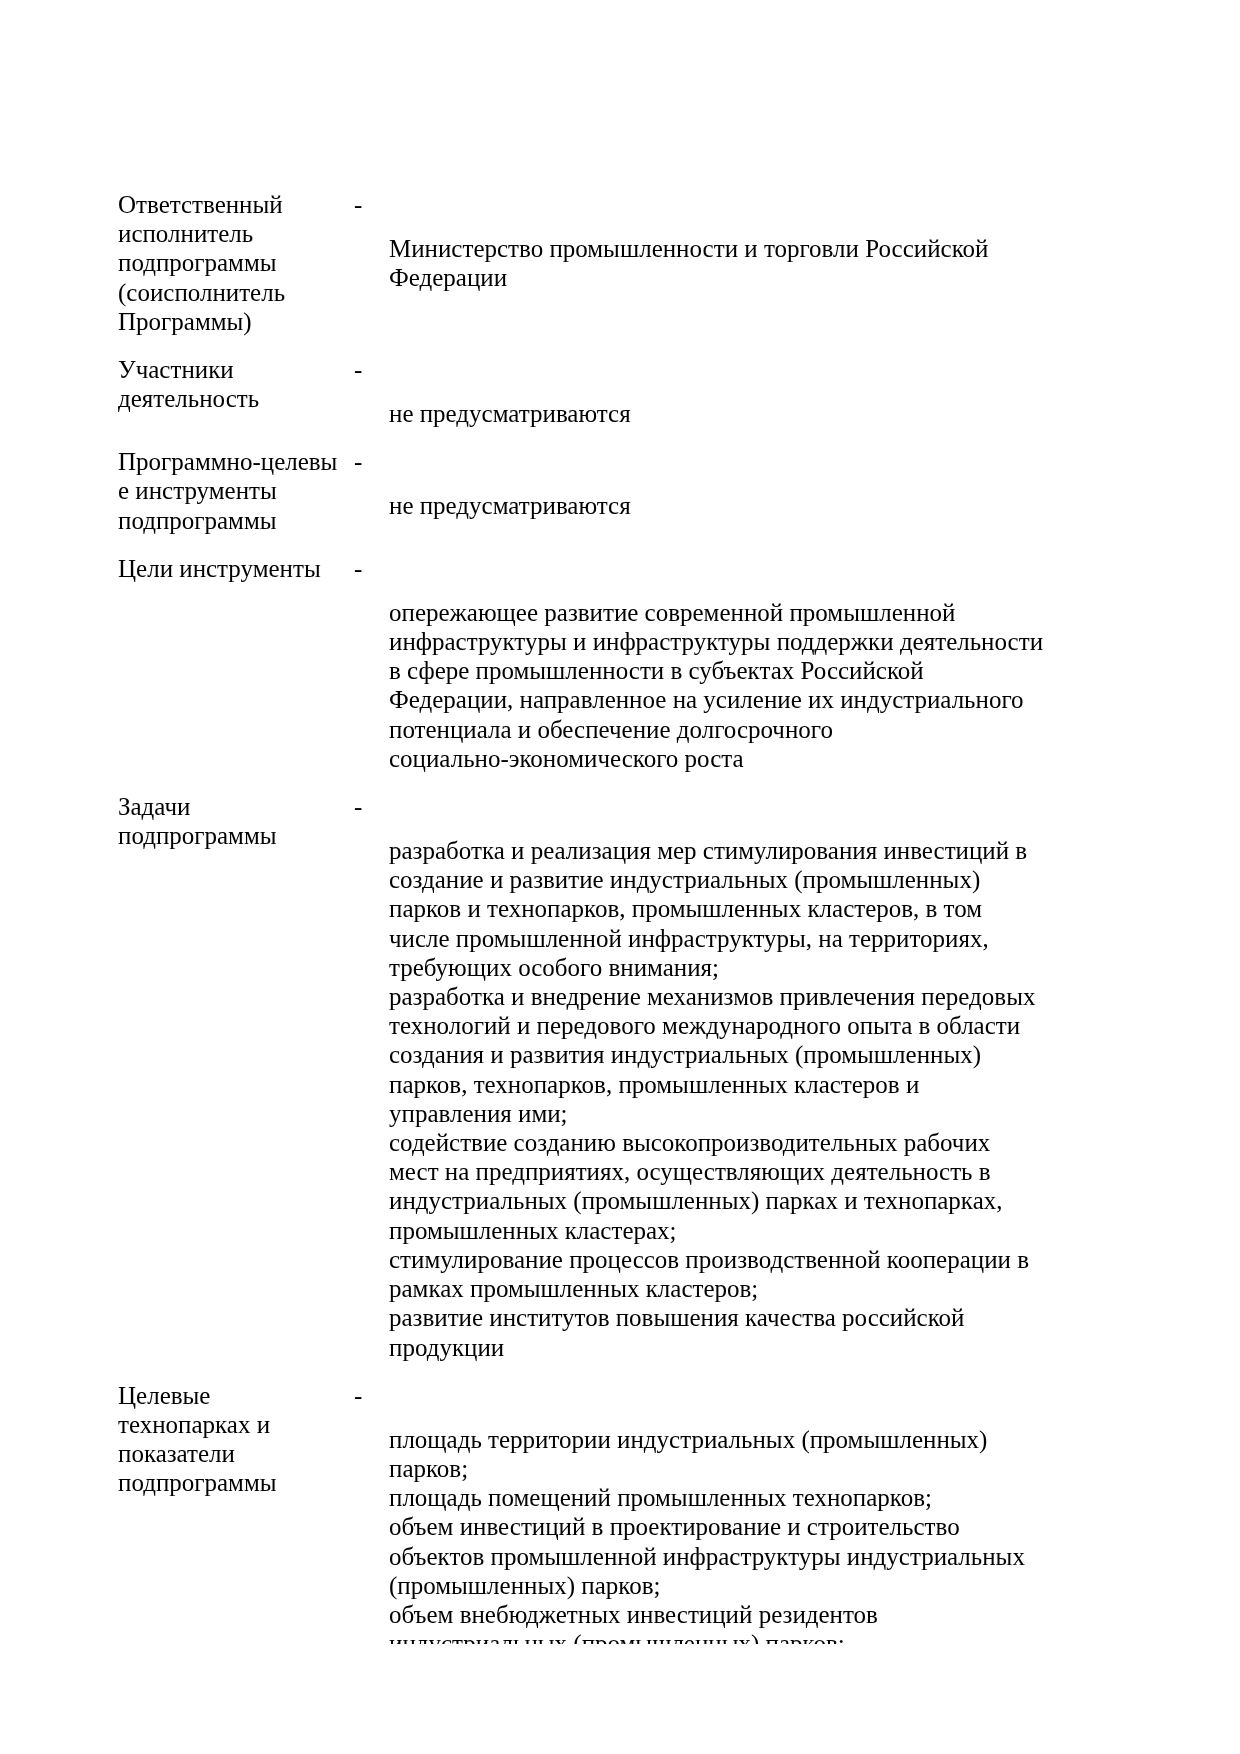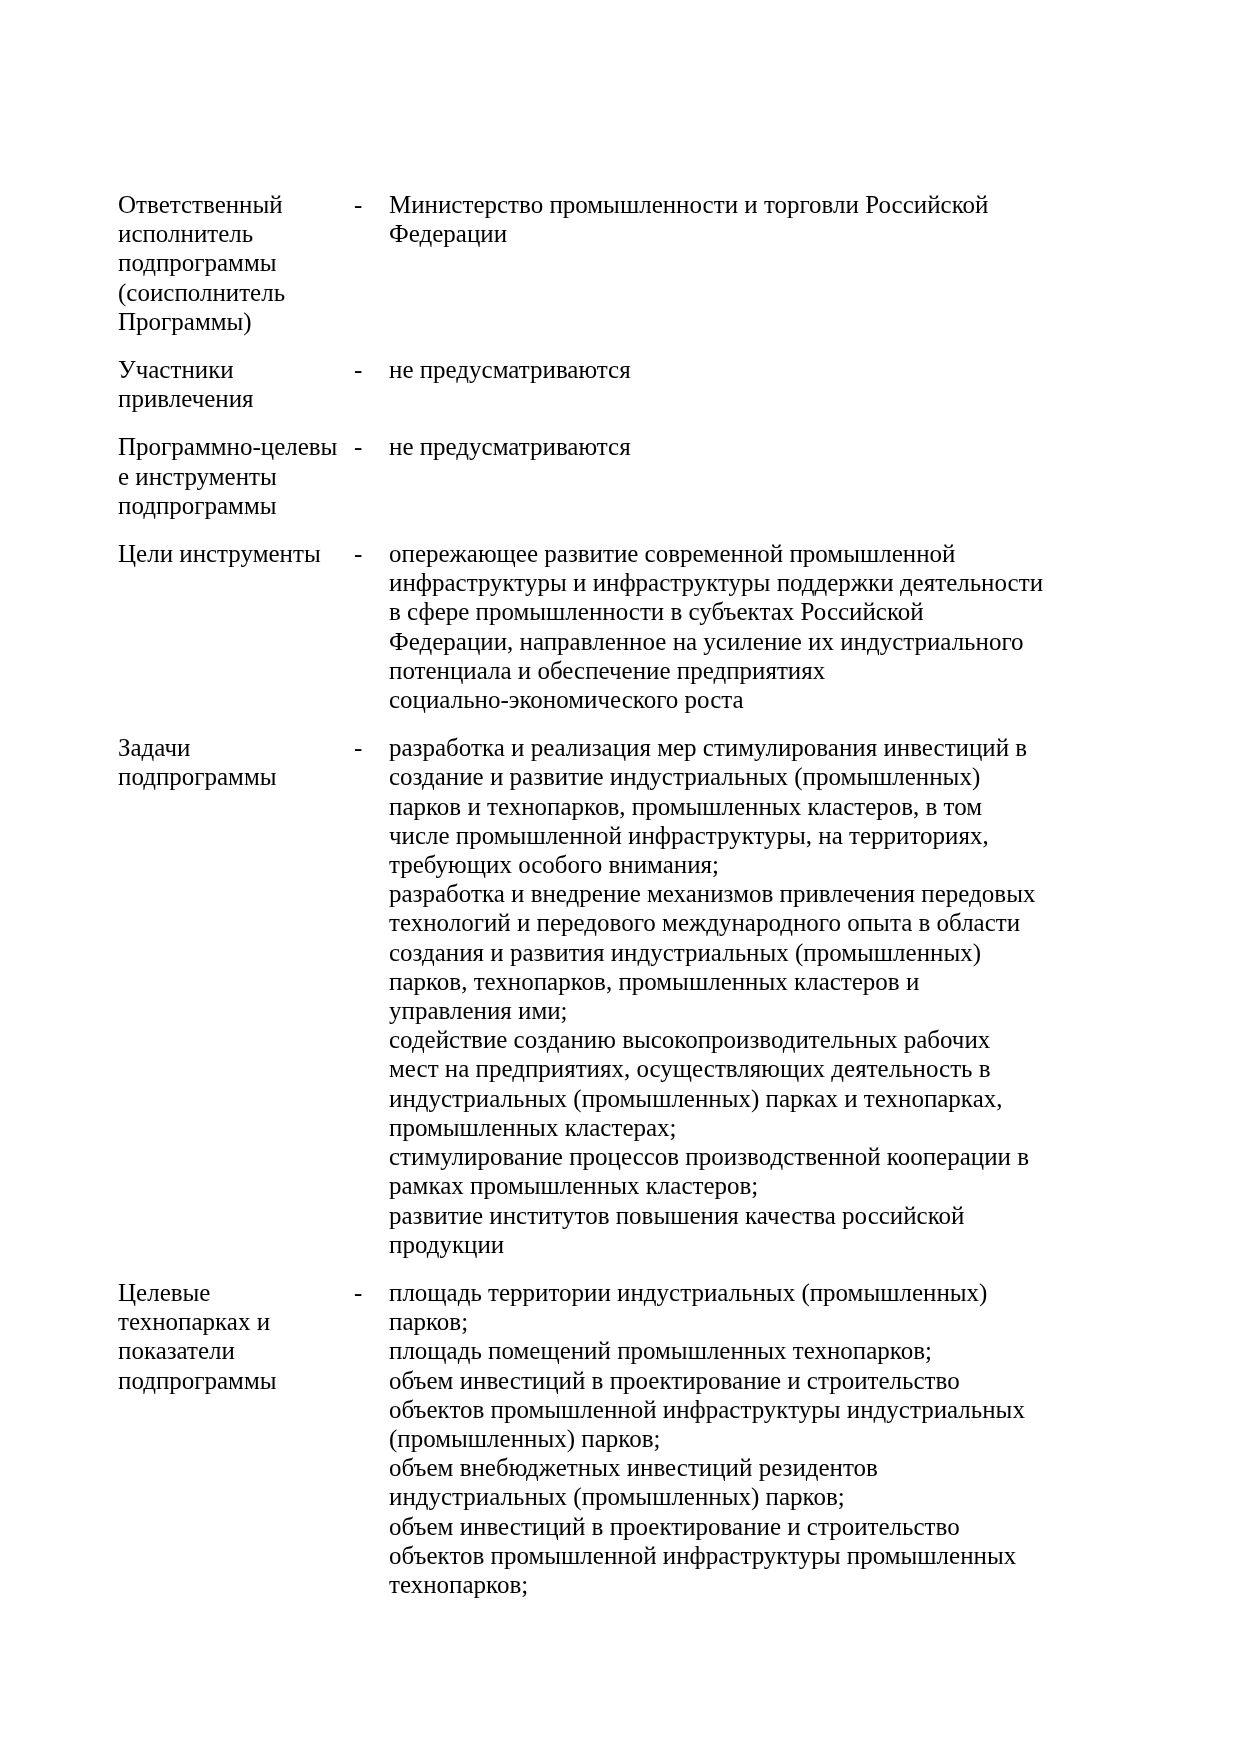--- a/index.html
+++ b/index.html
@@ -30,20 +30,21 @@
     width: 236px;
     white-space: pre-line;
   }
   .cell-dash {
     width: 35px;
     white-space: pre;
   }
   .cell-value {
     width: 820px;
     white-space: pre-line;
+    margin-top: 44px;
   }
 </style>
 </head>
 <body>
 
 <div class="page">
   <div class="content">
 
     <div class="row">
       <div class="cell-label">Ответственный
@@ -51,41 +52,41 @@
 подпрограммы
 (соисполнитель
 Программы)</div>
       <div class="cell-dash">-</div>
       <div class="cell-value">Министерство промышленности и торговли Российской
 Федерации</div>
     </div>
 
     <div class="row">
       <div class="cell-label">Участники
-привлечения</div>
+деятельность</div>
       <div class="cell-dash">-</div>
       <div class="cell-value">не предусматриваются</div>
     </div>
 
     <div class="row">
       <div class="cell-label">Программно-целевы
 е инструменты
 подпрограммы</div>
       <div class="cell-dash">-</div>
       <div class="cell-value">не предусматриваются</div>
     </div>
 
     <div class="row">
       <div class="cell-label">Цели инструменты</div>
       <div class="cell-dash">-</div>
       <div class="cell-value">опережающее развитие современной промышленной
 инфраструктуры и инфраструктуры поддержки деятельности
 в сфере промышленности в субъектах Российской
 Федерации, направленное на усиление их индустриального
-потенциала и обеспечение предприятиях
+потенциала и обеспечение долгосрочного
 социально-экономического роста</div>
     </div>
 
     <div class="row">
       <div class="cell-label">Задачи
 подпрограммы</div>
       <div class="cell-dash">-</div>
       <div class="cell-value">разработка и реализация мер стимулирования инвестиций в
 создание и развитие индустриальных (промышленных)
 парков и технопарков, промышленных кластеров, в том

